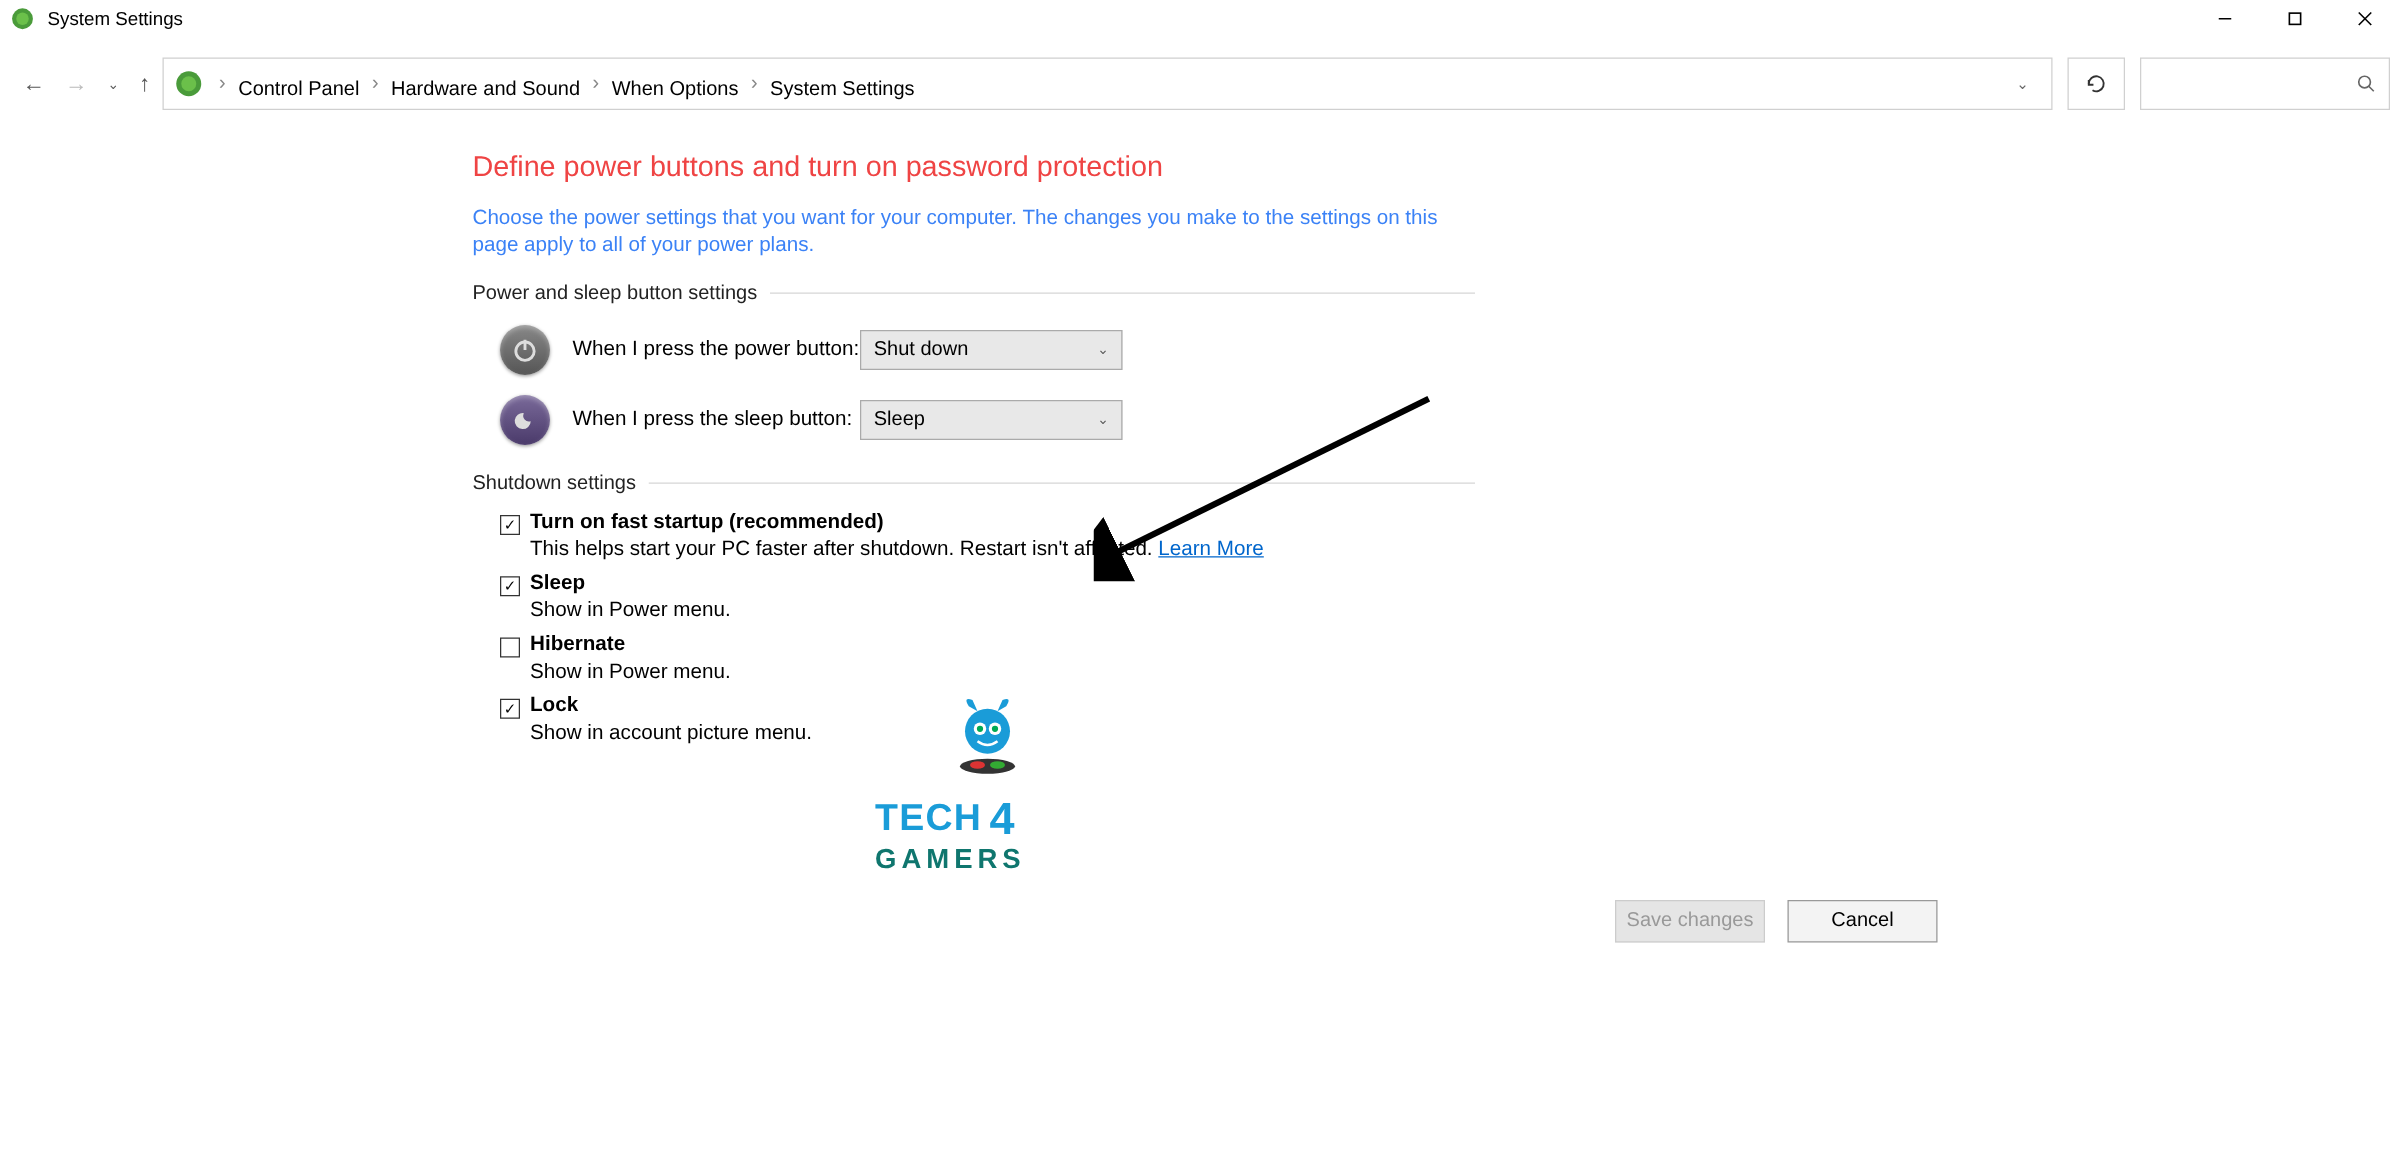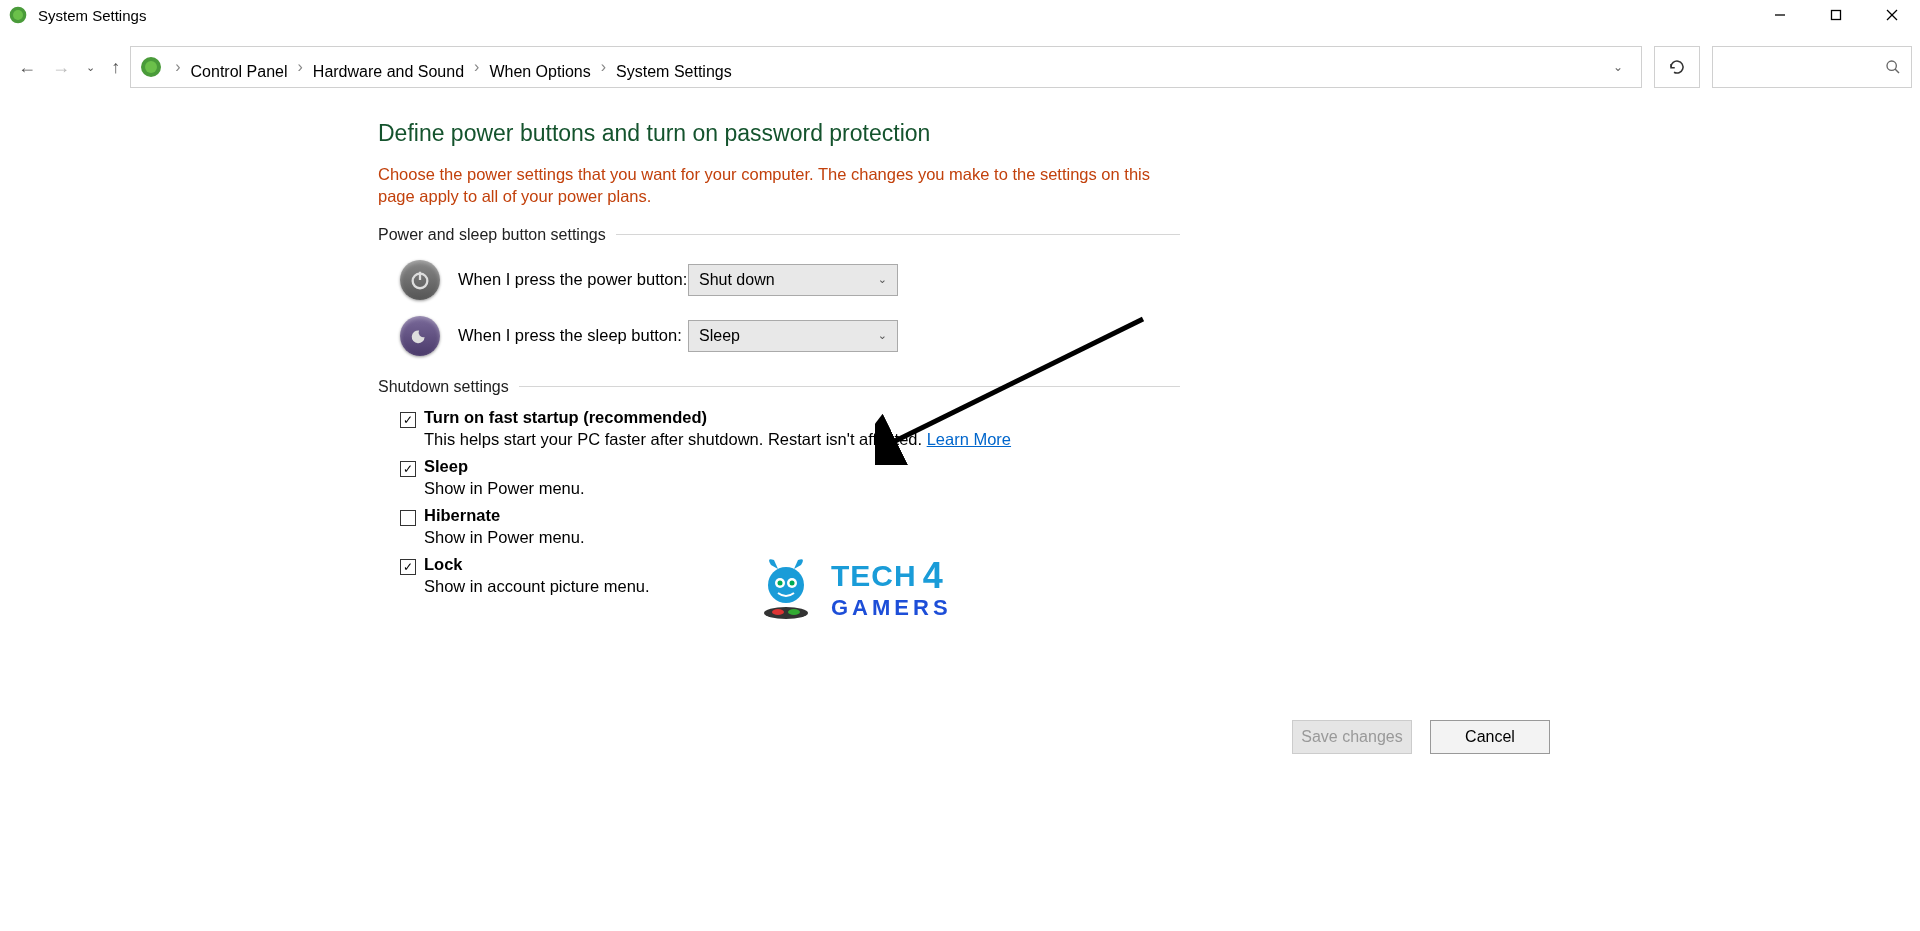--- a/index.html
+++ b/index.html
@@ -21,22 +21,22 @@
 .address-icon { width: 24px; height: 24px; margin-right: 6px; }
 .breadcrumb { display: flex; align-items: center; font-size: 16px; flex: 1; }
 .bc-item { padding: 0 4px; margin-top: 10px; }
 .bc-sep { color: #888; padding: 0 6px; }
 .address-dropdown { color: #666; padding: 0 10px; font-size: 12px; }
 .refresh-box { border: 1px solid #d0d0d0; width: 46px; height: 42px; display: flex; align-items: center; justify-content: center; margin-right: 12px; }
 .search-box { border: 1px solid #d0d0d0; width: 200px; height: 42px; display: flex; align-items: center; padding: 0 10px; justify-content: flex-end; }
 
 
 .content { padding: 30px 0 0 378px; width: 1180px; }
-.heading { color: #14532d; font-size: 23px; font-weight: 400; margin-bottom: 16px; }
-.description { font-size: 16.5px; line-height: 1.35; color: #c2410c; margin-bottom: 18px; max-width: 800px; }
+.heading { color: #ef4444; font-size: 23px; font-weight: 400; margin-bottom: 16px; }
+.description { font-size: 16.5px; line-height: 1.35; color: #3b82f6; margin-bottom: 18px; max-width: 800px; }
 
 .section-header { display: flex; align-items: center; margin: 10px 0 12px; justify-content: center; }
 .section-label { font-size: 16px; color: #222; margin-right: 10px; }
 .section-line { flex: 1; border-top: 1px solid #d6d6d6; }
 
 .setting-row { display: flex; align-items: center; margin: 16px 0 16px 22px; }
 .round-icon { width: 40px; height: 40px; border-radius: 50%; background: linear-gradient(#888,#555); display: flex; align-items: center; justify-content: center; margin-right: 18px; box-shadow: inset 0 2px 4px rgba(255,255,255,0.3), 0 1px 3px rgba(0,0,0,0.4); }
 .setting-label { font-size: 16.5px; width: 230px; }
 .dropdown { border: 1px solid #aaa; background: #e8e8e8; width: 210px; height: 32px; display: flex; align-items: center; padding: 0 10px; font-size: 16px; justify-content: space-between; text-align: center; }
 .dropdown-arrow { font-size: 11px; color: #555; }
@@ -51,25 +51,25 @@
 
 .button-row { position: absolute; right: 370px; top: 720px; display: flex; gap: 18px; }
 .btn { width: 120px; height: 34px; border: 1px solid #ccc; background: #e5e5e5; font-size: 16px; display: flex; align-items: center; justify-content: center; }
 .btn.disabled { color: #999; }
 .btn.cancel { background: #f3f3f3; border: 1px solid #999; }
 
 
 .annotation-arrow { position: absolute; left: 875px; top: 315px; pointer-events: none; }
 
 
-.watermark { position: absolute; left: 755px; top: 555px; display: flex; align-items: flex-start; gap: 14px; }
+.watermark { position: absolute; left: 700px; top: 555px; display: flex; align-items: flex-end; gap: 14px; flex-direction: column; }
 .wm-mascot { width: 62px; height: 65px; }
 .wm-text { display: flex; flex-direction: column; }
 .wm-line1 { font-family: Arial, sans-serif; font-size: 30px; font-weight: 900; letter-spacing: 1px; color: #1a9cd8; display: flex; align-items: center; }
-.wm-line2 { font-family: Arial, sans-serif; font-size: 22px; font-weight: 900; letter-spacing: 4px; color: #1d4ed8; margin-top: -2px; }
+.wm-line2 { font-family: Arial, sans-serif; font-size: 22px; font-weight: 900; letter-spacing: 4px; color: #0f766e; margin-top: -2px; }
 .wm-4 { color: #1a9cd8; font-size: 36px; margin-left: 6px; }
 </style>
 </head>
 <body>
 
 <div class="titlebar">
   <svg class="titlebar-icon" viewBox="0 0 24 24">
     <circle cx="12" cy="12" r="10" fill="#4a9b3a"></circle>
     <circle cx="12" cy="12" r="6" fill="#6bc04a"></circle>
   </svg>

